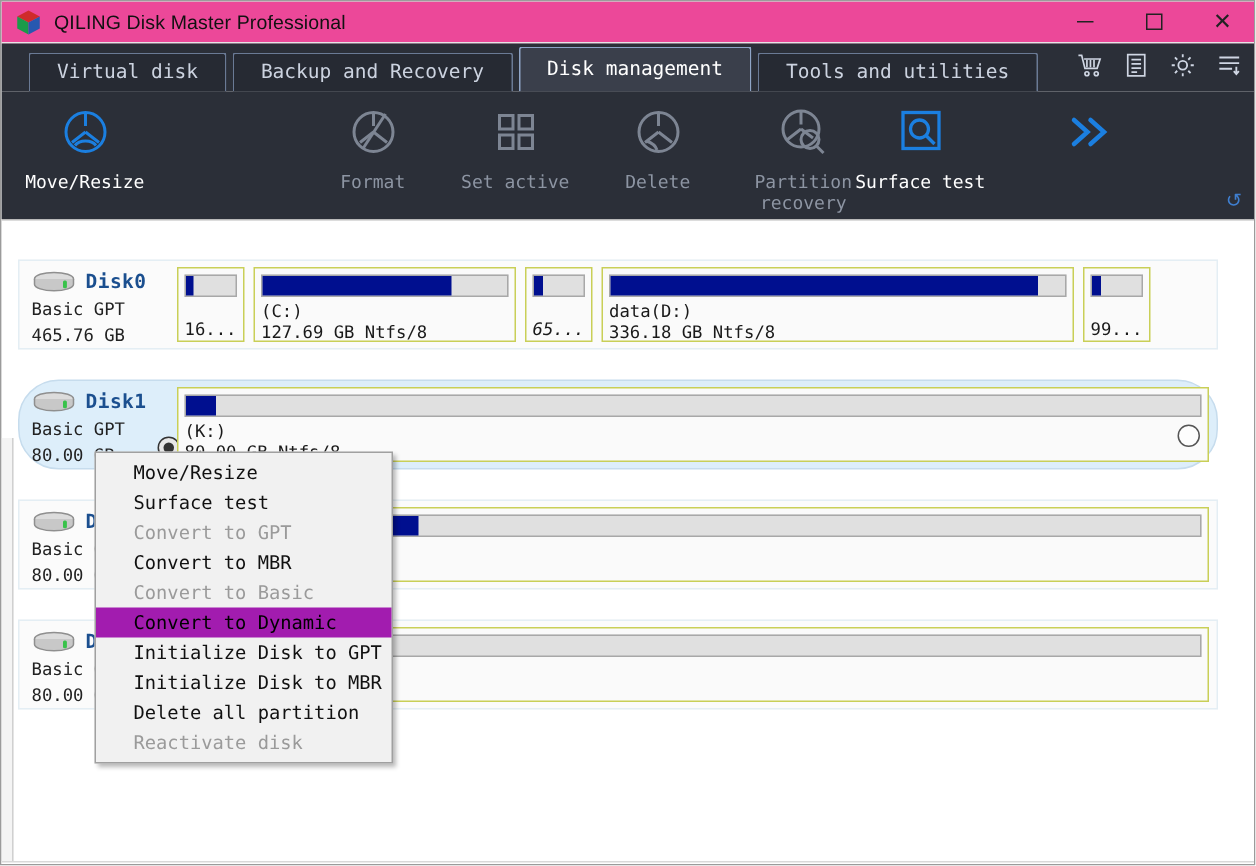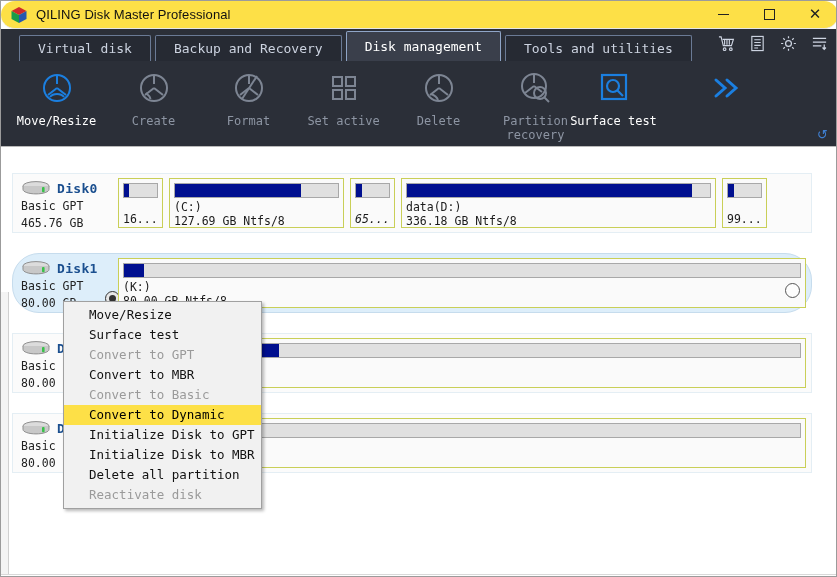--- a/index.html
+++ b/index.html
@@ -13,24 +13,23 @@
     position: relative;
     width: 837px; height: 577px;
     background: #fff;
     border: 1px solid #9b9b9b;
     overflow: hidden;
   }
 
   
   .titlebar {
     position:absolute; top:0; left:0; width:837px; height:28px;
-    background:#fde047;
+    background:#ec4899;
     display:flex; align-items:center;
     border-bottom: 1px solid #e6e6e6;
-    border-radius: 14px;
   }
   .title-icon {
     width:18px; height:18px; margin-left:9px; margin-right:8px;
     position:relative; flex:none;
   }
   .title-text {
     font-family:"Liberation Sans", sans-serif;
     font-size:13px; color:#111; letter-spacing:.1px;
   }
   .win-btns { margin-left:auto; display:flex; height:28px; }
@@ -166,21 +165,21 @@
     z-index:40;
   }
   .ctxitem {
     height:20px; line-height:20px;
     padding-left:25px;
     font-size:12.5px;
     color:#111;
     white-space:nowrap;
   }
   .ctxitem.disabled { color:#9a9a9a; }
-  .ctxitem.hl { background:#fde047; color:#000; }
+  .ctxitem.hl { background:#a21caf; color:#000; }
 
   
   .left-rail {
     position:absolute; left:0; top:145px; width:8px; height:431px;
     background:#f4f4f4; border-right:1px solid #d0d0d0;
   }
   .bottom-edge {
     position:absolute; left:0; bottom:0; width:837px; height:2px; background:#ffffff;
     border-top:1px solid #d9d9d9;
   }
@@ -265,30 +264,20 @@
       <span class="ic">
         <svg viewBox="0 0 40 40" width="40" height="40" fill="none" stroke="#1b7fe0" stroke-width="2">
           <circle cx="20" cy="19" r="13"></circle>
           <path d="M20 6v9M20 19l-9 7M20 19l9 7"></path>
           <path d="M13 28c3-4 11-4 14 0"></path>
         </svg>
       </span>
       <span class="lbl">Move/Resize</span>
     </div>
 
-    <div class="tool" style="left:105px;">
-      <span class="ic">
-        <svg viewBox="0 0 40 40" width="40" height="40" fill="none" stroke="#7d8593" stroke-width="2">
-          <circle cx="20" cy="19" r="13"></circle>
-          <path d="M20 6v9M20 19l-9 7M20 19l9 7"></path>
-          <path d="M12 24c2.5 2 4 3.5 4.5 6"></path>
-        </svg>
-      </span>
-      <span class="lbl">Create</span>
-    </div>
 
     <div class="tool" style="left:200px;">
       <span class="ic">
         <svg viewBox="0 0 40 40" width="40" height="40" fill="none" stroke="#7d8593" stroke-width="2">
           <circle cx="20" cy="19" r="13"></circle>
           <path d="M20 6v9M20 19l-9 7M20 19l9 7"></path>
           <path d="M28 7L13 30"></path>
         </svg>
       </span>
       <span class="lbl">Format</span>

